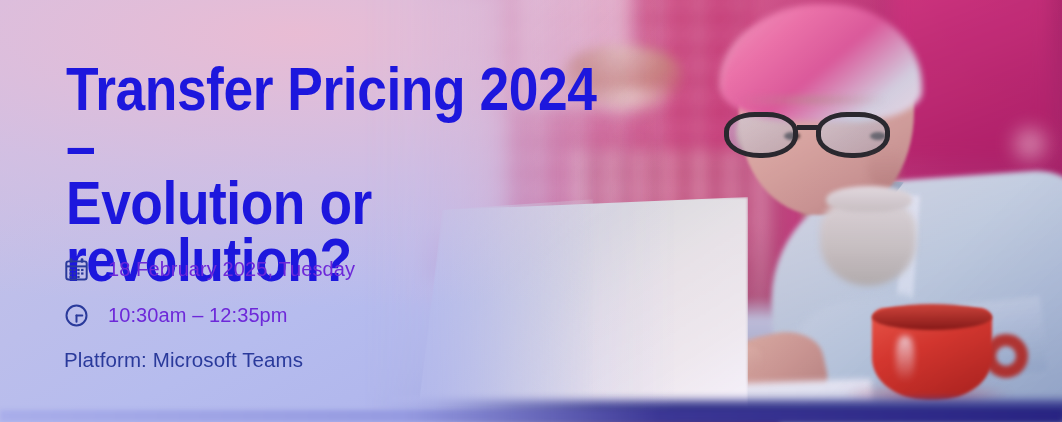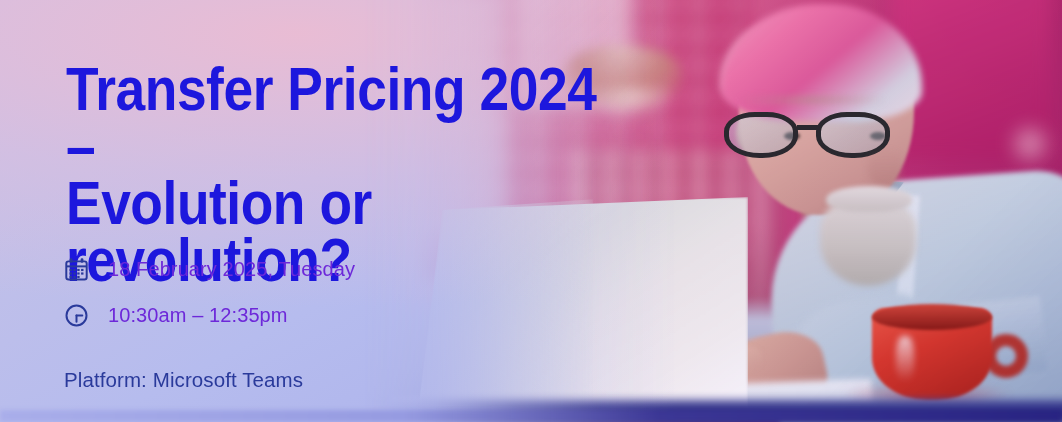--- a/index.html
+++ b/index.html
@@ -349,21 +349,21 @@
   }
   .detail-text {
     font-family:"Liberation Sans", sans-serif;
     font-size:20px;
     font-weight:400;
     color:#6d28d9;
     letter-spacing:0.1px;
     white-space:nowrap;
   }
   .platform {
-    margin-top:30px;
+    margin-top:10px;
     font-family:"Liberation Sans", sans-serif;
     font-size:20.5px;
     font-weight:400;
     color:#2a3a9b;
     letter-spacing:0.1px;
     white-space:nowrap;
   }
 </style>
 </head>
 <body>

